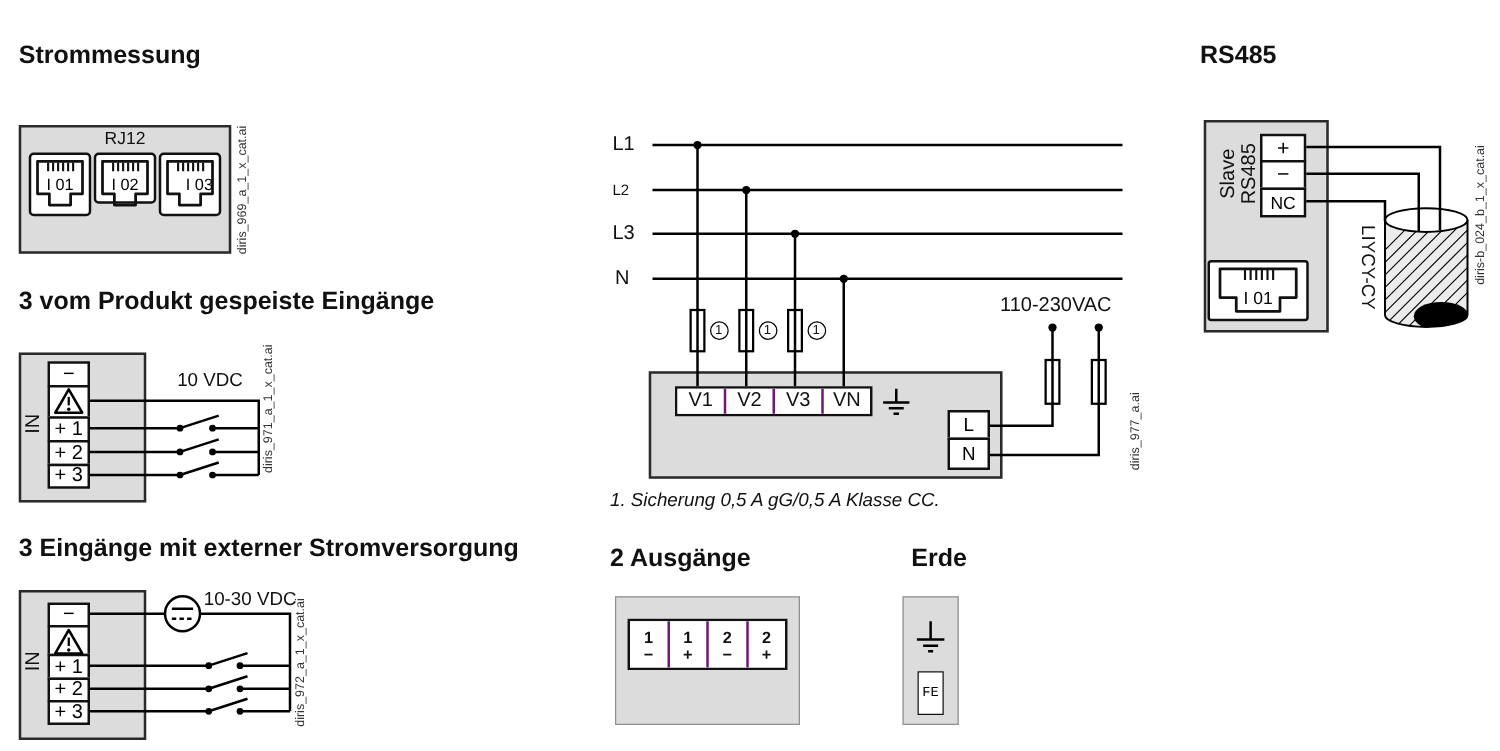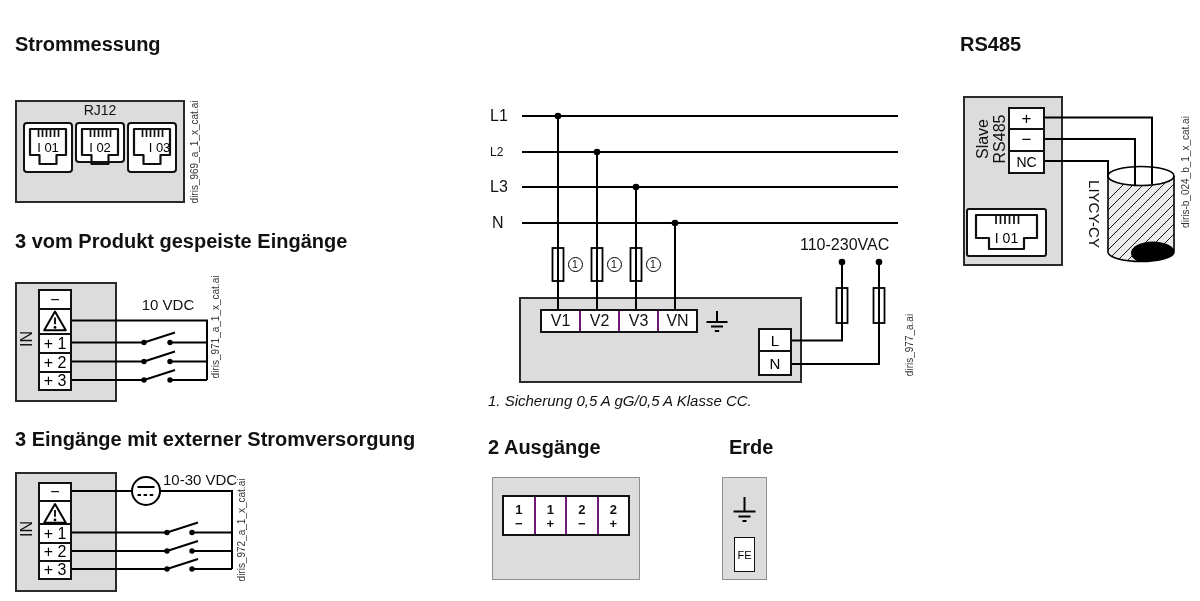--- a/index.html
+++ b/index.html
@@ -123,21 +123,21 @@
     <div class="outcell">
       <span>2</span>
       <span>−</span>
     </div>
     <div class="outcell">
       <span>2</span>
       <span>+</span>
     </div>
   </div>
 
-  <div class="abs cell" style="left:734px;top:537px;width:21px;height:35px;font-size:11px;border-width:1.5px;">FE</div>
+  <div class="abs cell" style="left:734px;top:537px;width:21px;height:35px;font-size:11px;border-width:1.5px;font-family:Liberation Mono, monospace;">FE</div>
 
   <div class="abs vtext lbl" style="left:991px;top:139px;font-size:16px;line-height:17px;text-align:center;">
     <div>Slave</div>
     <div>RS485</div>
   </div>
   <div class="abs cell" style="left:1008px;top:107px;width:37px;height:23px;font-size:17px;">+</div>
   <div class="abs cell" style="left:1008px;top:128px;width:37px;height:24px;font-size:17px;">−</div>
   <div class="abs cell" style="left:1008px;top:150px;width:37px;height:24px;font-size:14px;">NC</div>
 
   <div class="jack" style="left:966px;top:208px;width:81px;height:49px;border-radius:3px;">

